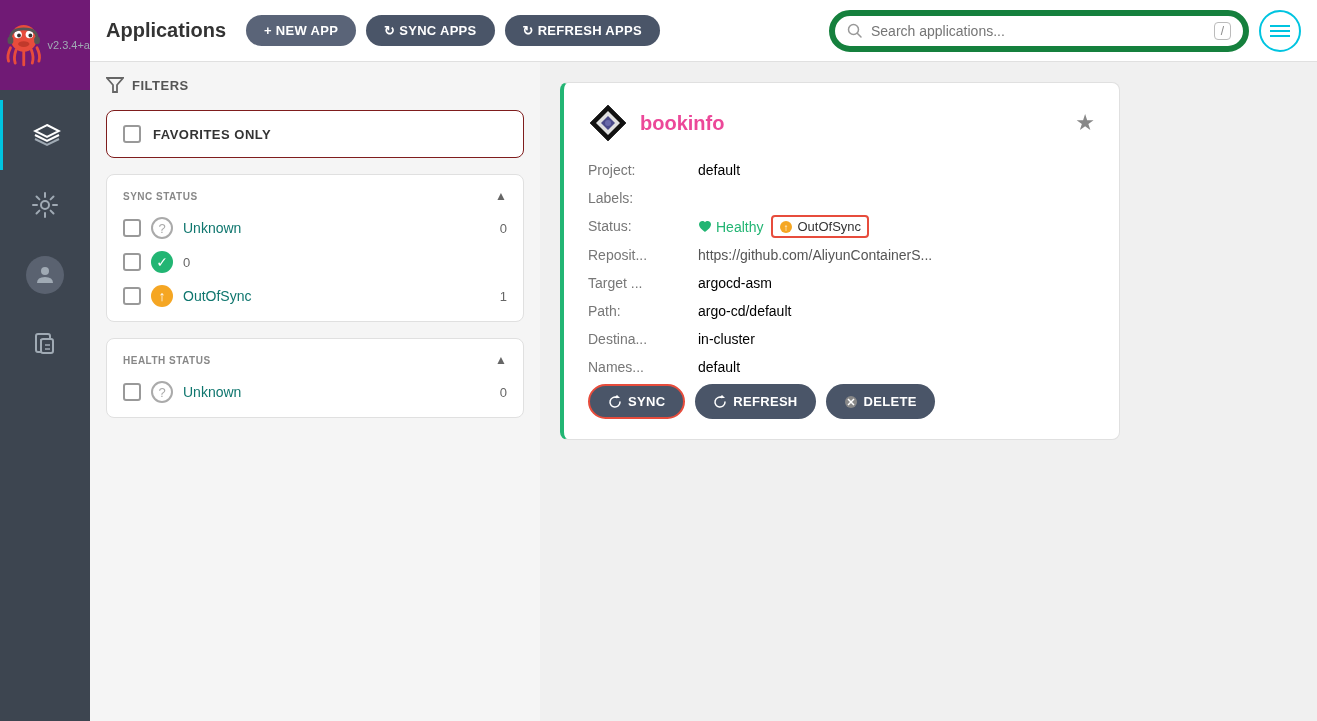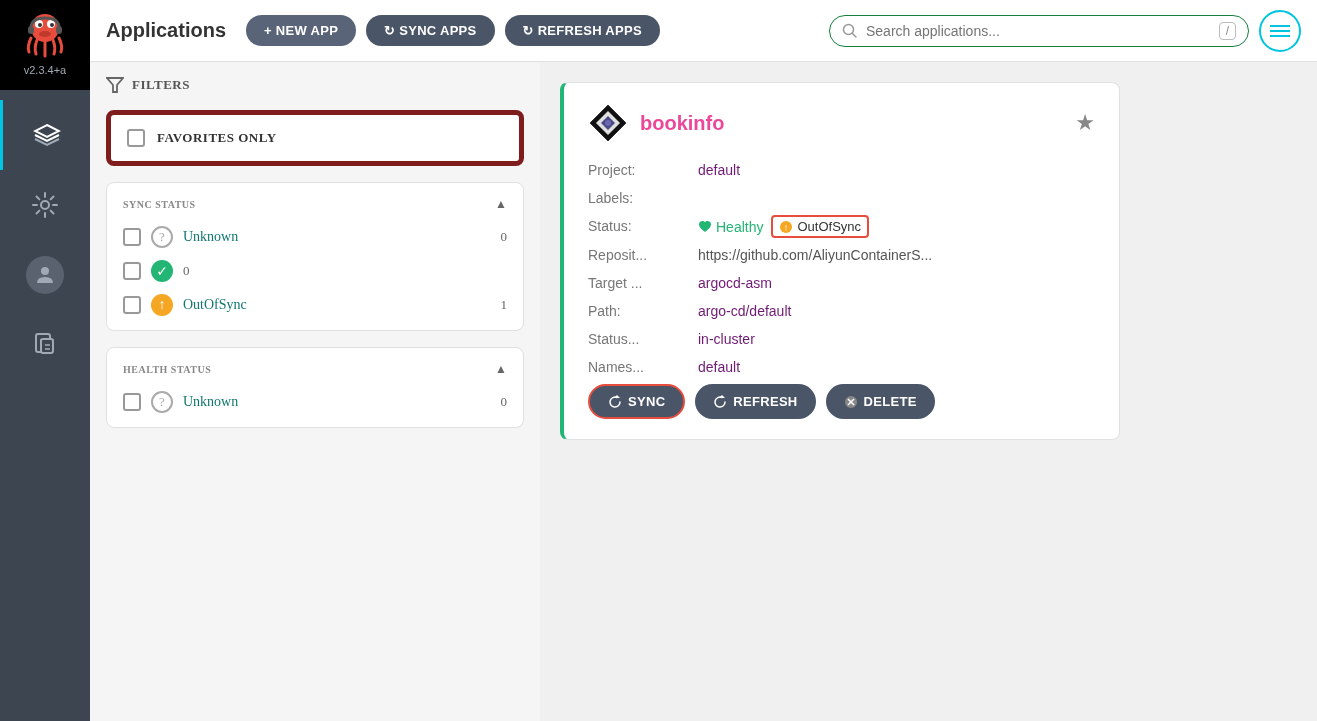--- a/index.html
+++ b/index.html
@@ -18,25 +18,24 @@
       background: #3d4550;
       display: flex;
       flex-direction: column;
       align-items: center;
       padding: 0;
       flex-shrink: 0;
     }
     .sidebar-logo {
       width: 90px;
       height: 90px;
-      background: #000000;
+      background: #701a75;
       display: flex;
       align-items: center;
       justify-content: center;
-      flex-direction: column;
     }
     .octopus-head {
       width: 50px;
       height: 50px;
     }
     .version-text {
       color: #a0aab4;
       font-size: 11px;
       padding: 4px 0;
       text-align: center;
@@ -110,21 +109,21 @@
       letter-spacing: 0.3px;
       background: #4a5568;
       color: #fff;
       transition: background 0.15s;
     }
     .btn-new { background: #5a6478; }
     .search-bar {
       display: flex;
       align-items: center;
       background: #fff;
-      border: 1px solid #15803d;
+      border: 6px solid #15803d;
       border-radius: 24px;
       padding: 6px 12px;
       flex: 1;
       max-width: 420px;
       margin-left: auto;
       gap: 8px;
     }
     .search-input {
       border: none;
       outline: none;
@@ -161,21 +160,20 @@
       overflow: hidden;
     }
 
     
     .filters-panel {
       width: 450px;
       background: #f5f5f5;
       padding: 14px 16px;
       overflow-y: auto;
       flex-shrink: 0;
-      font-family: Liberation Serif, serif;
     }
     .filters-header {
       display: flex;
       align-items: center;
       gap: 8px;
       margin-bottom: 16px;
     }
     .filters-title {
       font-size: 13px;
       font-weight: 600;
@@ -185,21 +183,21 @@
     }
 
     .favorites-box {
       background: #fff;
       border-radius: 8px;
       padding: 14px 16px;
       display: flex;
       align-items: center;
       gap: 12px;
       margin-bottom: 16px;
-      border: 5px solid #7f1d1d;
+      border: 1px solid #7f1d1d;
     }
     .checkbox {
       width: 18px;
       height: 18px;
       border: 2px solid #999;
       border-radius: 3px;
       cursor: pointer;
       flex-shrink: 0;
     }
     .favorites-label {
@@ -303,21 +301,21 @@
       grid-template-columns: 110px 1fr;
       gap: 6px 0;
       font-size: 14px;
       margin-bottom: 6px;
     }
     .card-label {
       color: #777;
       padding: 3px 0;
     }
     .card-value {
-      color: #701a75;
+      color: #000000;
       padding: 3px 0;
     }
     .status-row {
       display: flex;
       align-items: center;
       gap: 8px;
     }
     .health-healthy {
       color: #22b573;
       display: flex;
@@ -554,21 +552,21 @@
 
           <span class="card-label">Reposit...</span>
           <span class="card-value repo-url">https://github.com/AliyunContainerS...</span>
 
           <span class="card-label">Target ...</span>
           <span class="card-value">argocd-asm</span>
 
           <span class="card-label">Path:</span>
           <span class="card-value">argo-cd/default</span>
 
-          <span class="card-label">Status...</span>
+          <span class="card-label">Destina...</span>
           <span class="card-value">in-cluster</span>
 
           <span class="card-label">Names...</span>
           <span class="card-value">default</span>
         </div>
 
         <div class="card-actions">
           <button class="card-btn sync-btn">
             <svg width="14" height="14" viewBox="0 0 14 14">
               <path d="M12 7 A5 5 0 1 1 9 2.5" fill="none" stroke="#fff" stroke-width="1.5" stroke-linecap="round"></path>

